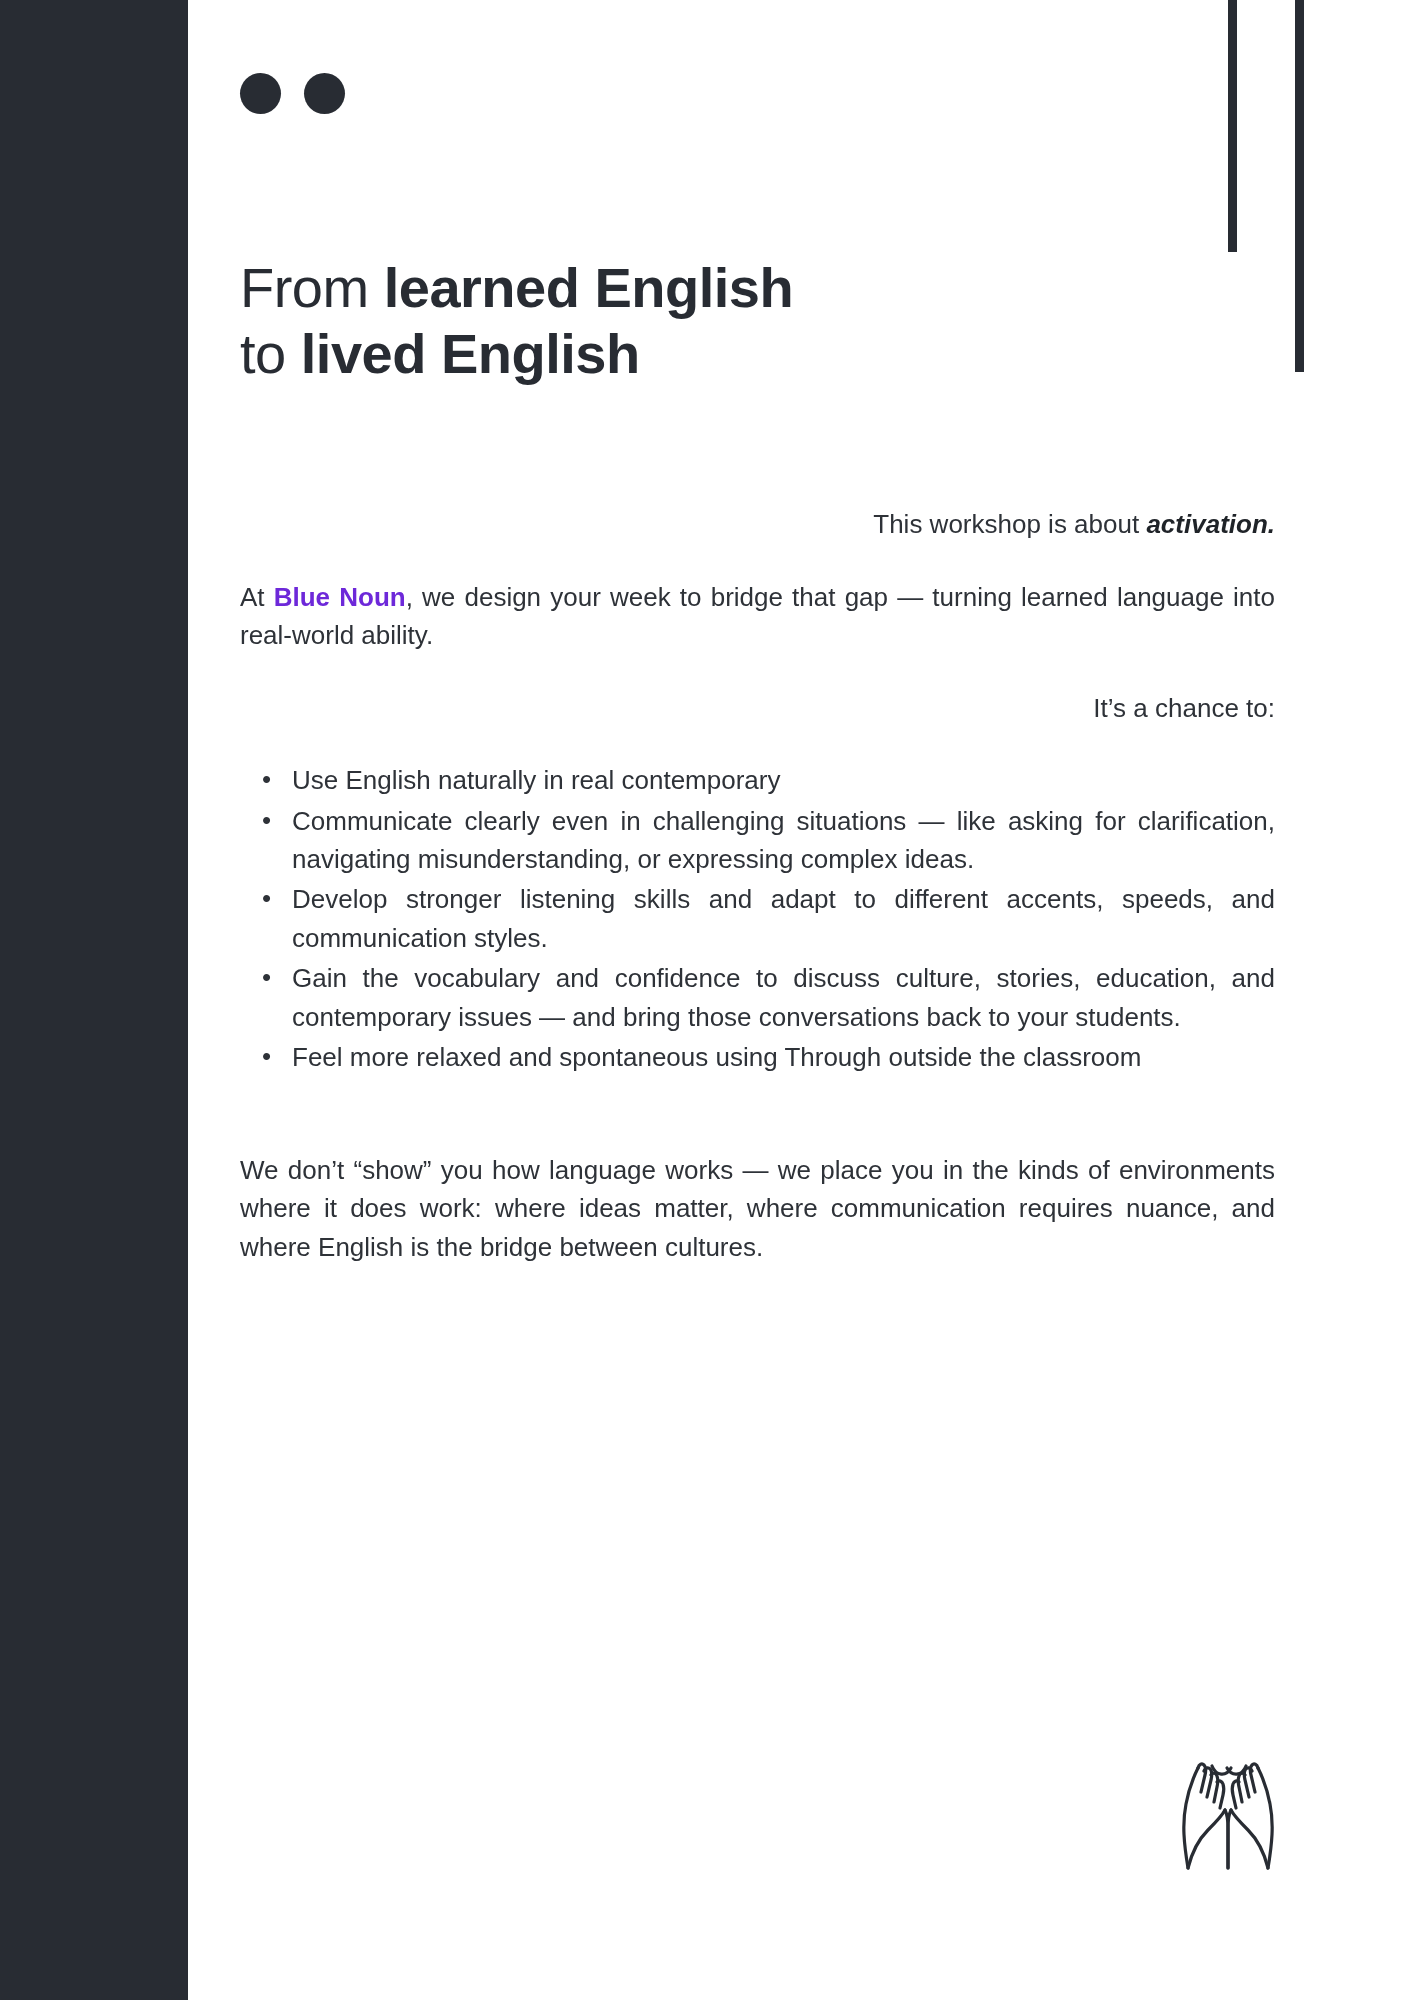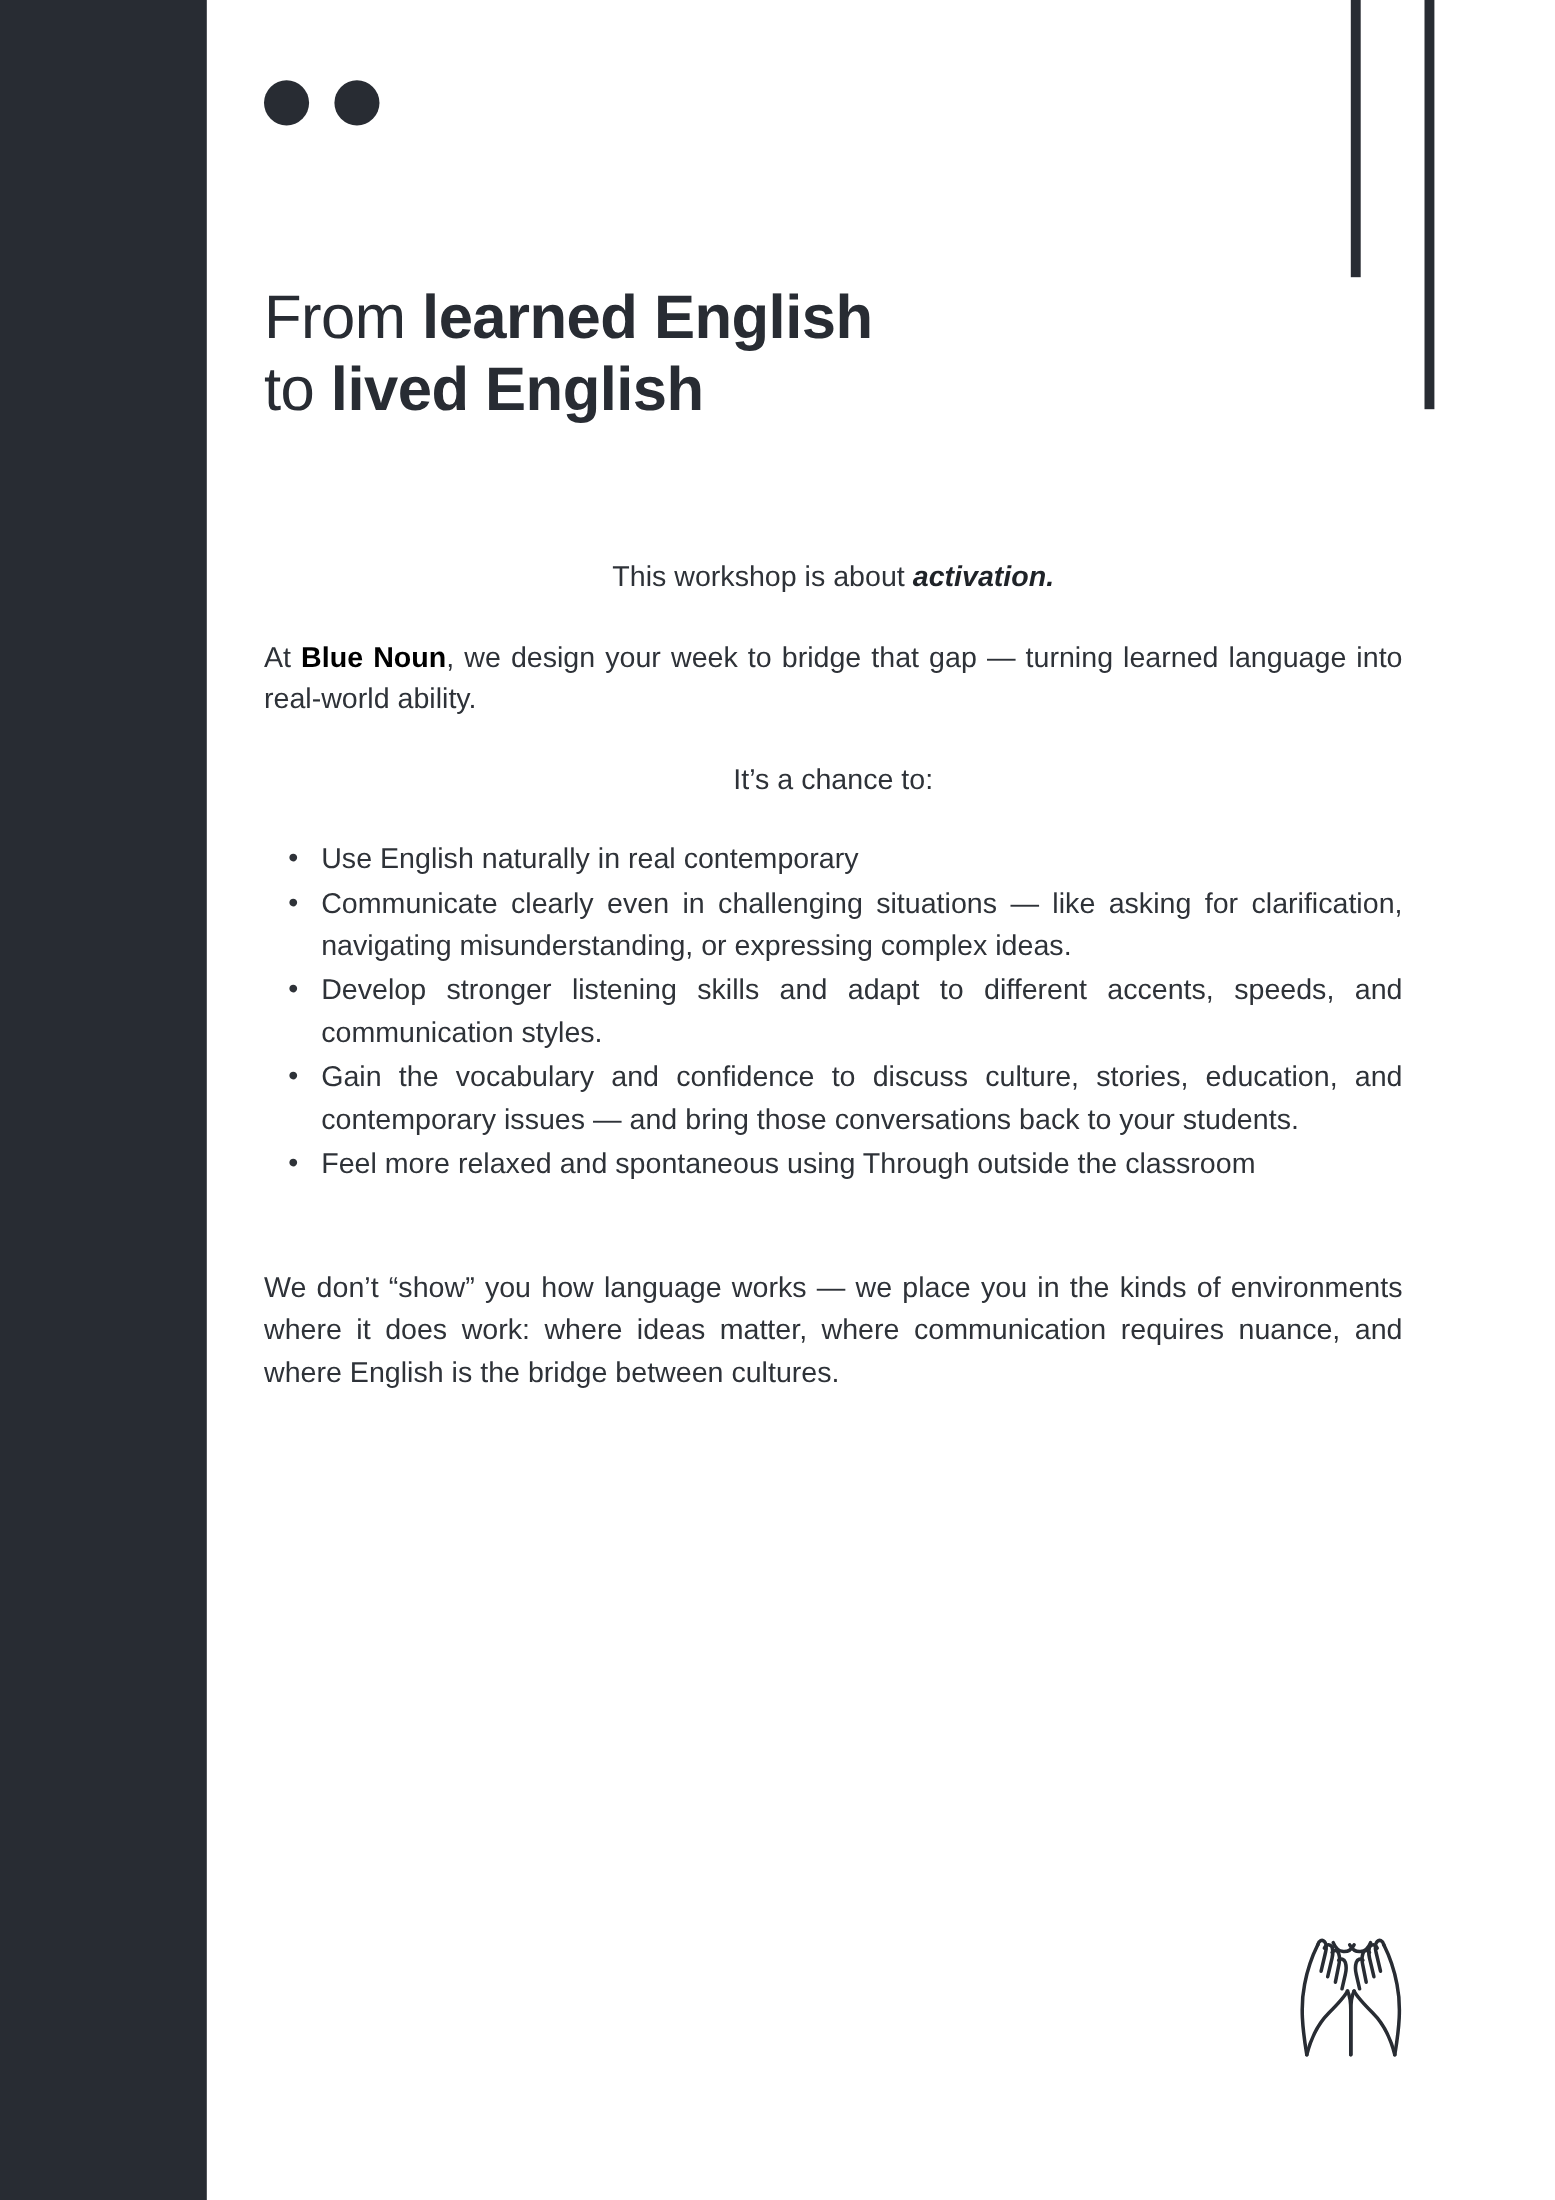--- a/index.html
+++ b/index.html
@@ -75,22 +75,22 @@
   .body-block { padding-top: 118px; }
 
   p.para {
     margin: 0 0 34px 0;
     font-size: 26px;
     line-height: 1.48;
     color: #2e3238;
     text-align: justify;
     font-weight: 400;
   }
-  p.para.nojust { text-align: center; }
-  p.para b { font-weight: 700; color: #000000; }
+  p.para.nojust { text-align: right; }
+  p.para b { font-weight: 700; color: #6d28d9; }
   p.para .bi { font-weight: 700; font-style: italic; color: #1f2328; }
 
   .lead { margin-bottom: 40px; }
 
   .chance-lead { margin-bottom: 6px; }
 
   ul.bullets {
     margin: 0 0 34px 0;
     padding-left: 52px;
     list-style: none;

